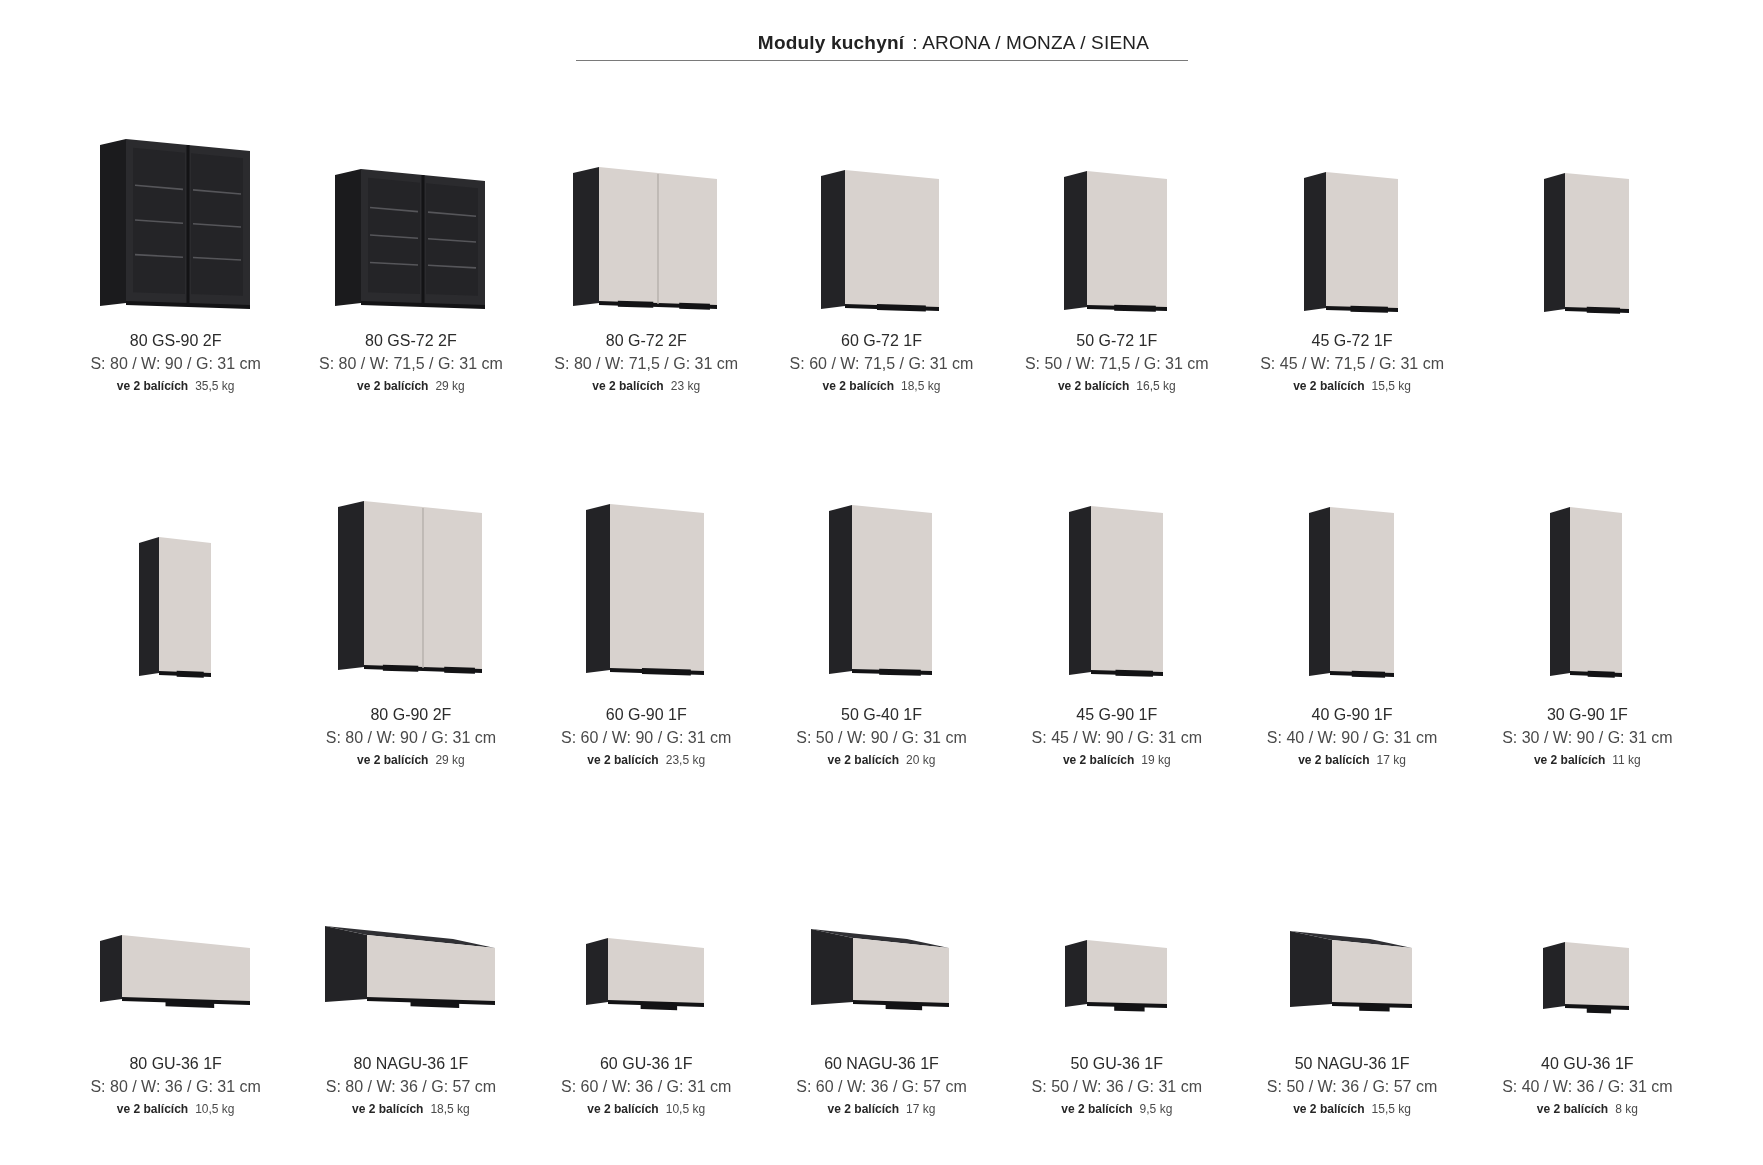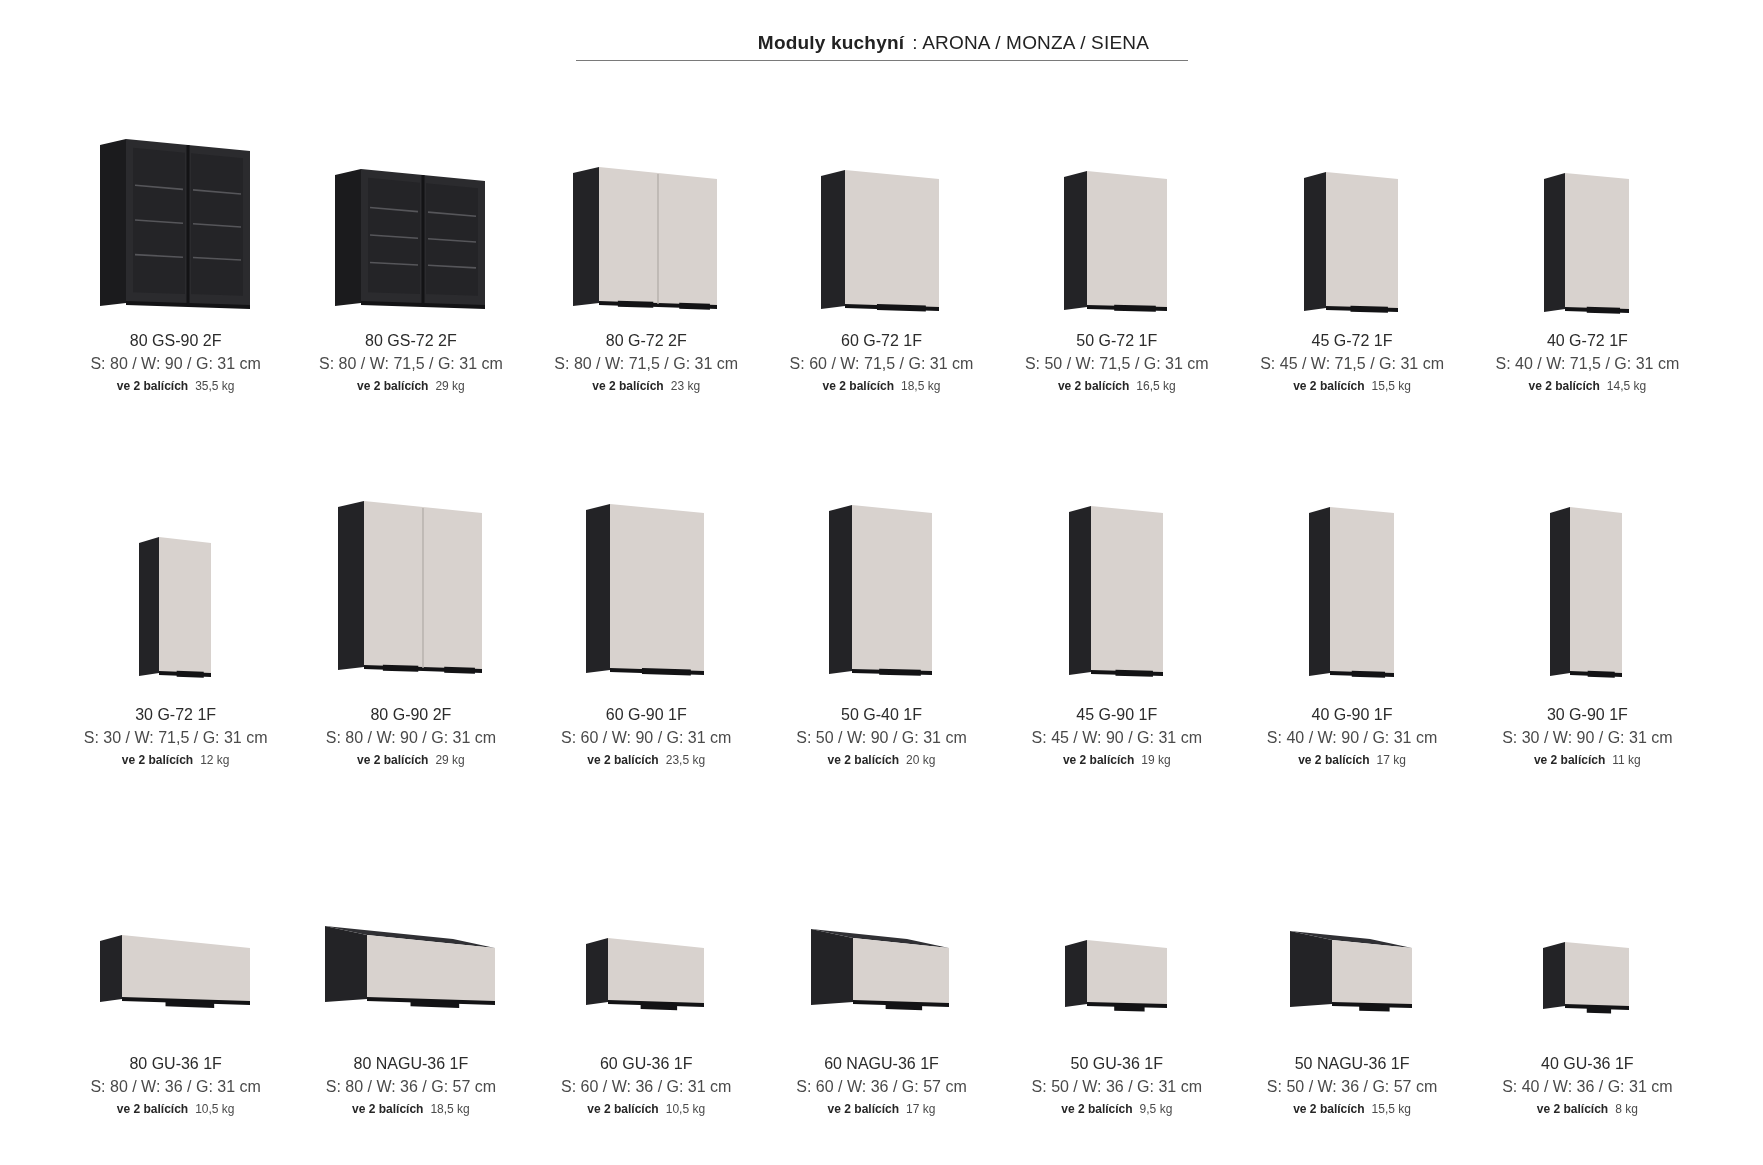--- a/index.html
+++ b/index.html
@@ -154,43 +154,33 @@
   </figure>
   <figure class="product">
     <div class="imgbox">
         <svg viewBox="0 0 91 160" width="91" height="160">
           <polygon points="2,14 23,8 23,144 2,147" fill="#232326"></polygon>
           <polygon points="23,8 87,14 87,146 23,144" fill="#d8d2ce"></polygon>
           <polygon points="23,142 87,144 87,148 23,146" fill="#131315"></polygon>
           <polygon points="44.760000000000005,141.68 78.03999999999999,142.72 78.03999999999999,148.72 44.760000000000005,147.68" fill="#131315"></polygon>
         </svg>
       </div>
-    <figcaption class="cap">
-        <div class="pname">40 G-72 1F</div>
-        <div class="pdims">S: 40 / W: 71,5 / G: 31 cm</div>
-        <div class="ppack"><span class="packlbl">ve 2 balících</span><span class="pweight">14,5 kg</span></div>
-      </figcaption>
   </figure>
 </section>
 
 <section class="row r2">
   <figure class="product">
     <div class="imgbox">
         <svg viewBox="0 0 78 160" width="78" height="160">
           <polygon points="2,14 22,8 22,144 2,147" fill="#232326"></polygon>
           <polygon points="22,8 74,14 74,146 22,144" fill="#d8d2ce"></polygon>
           <polygon points="22,142 74,144 74,148 22,146" fill="#131315"></polygon>
           <polygon points="39.68,141.68 66.72,142.72 66.72,148.72 39.68,147.68" fill="#131315"></polygon>
         </svg>
       </div>
-    <figcaption class="cap">
-        <div class="pname">30 G-72 1F</div>
-        <div class="pdims">S: 30 / W: 71,5 / G: 31 cm</div>
-        <div class="ppack"><span class="packlbl">ve 2 balících</span><span class="pweight">12 kg</span></div>
-      </figcaption>
   </figure>
   <figure class="product">
     <div class="imgbox">
         <svg viewBox="0 0 150 196" width="150" height="196">
           <polygon points="2,14 28,8 28,174 2,177" fill="#232326"></polygon>
           <polygon points="28,8 146,20 146,178 28,174" fill="#d8d2ce"></polygon>
           <polygon points="28,172 146,176 146,180 28,176" fill="#131315"></polygon>
           <line x1="87" y1="15" x2="87" y2="175" stroke="#b6b0ac" stroke-width="1.4"></line>
           <polygon points="46.879999999999995,171.64 82.28,172.84 82.28,178.84 46.879999999999995,177.64" fill="#131315"></polygon>
           <polygon points="108.24000000000001,173.72 138.92,174.76 138.92,180.76 108.24000000000001,179.72" fill="#131315"></polygon>

